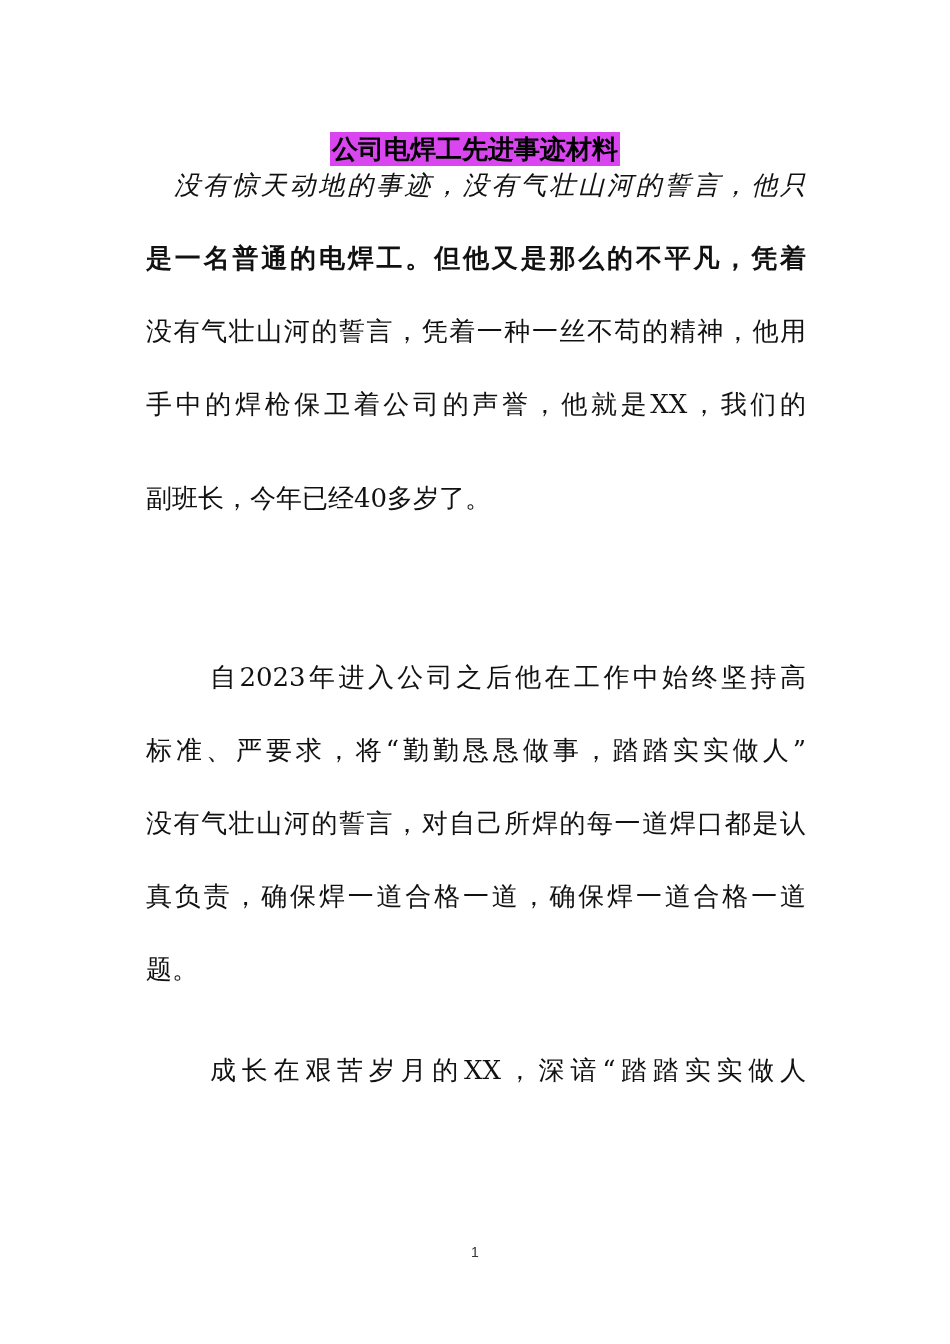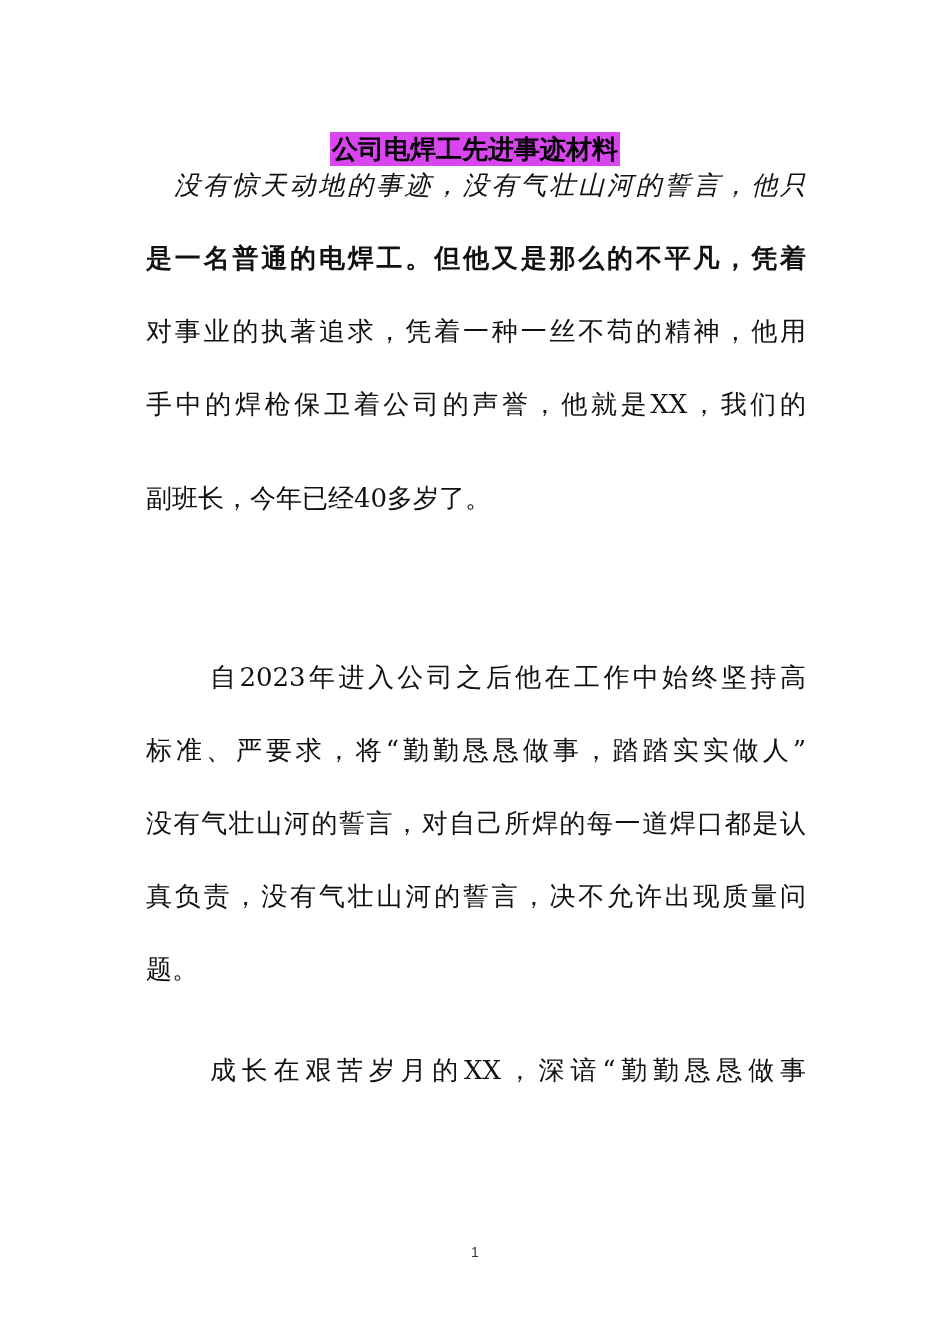--- a/index.html
+++ b/index.html
@@ -18,25 +18,25 @@
 </style>
 </head>
 <body>
 
 <div class="title-wrap">
   <span class="title">公司电焊工先进事迹材料</span>
 </div>
 
 <div class="line indent1" style="top:168px;">没有惊天动地的事迹，没有气壮山河的誓言，他只</div>
 <div class="line" style="top:241px;font-weight:bold;">是一名普通的电焊工。但他又是那么的不平凡，凭着</div>
-<div class="line" style="top:314px;">对事业的执著追求，凭着一种一丝不苟的精神，他用</div>
+<div class="line" style="top:314px;">没有气壮山河的誓言，凭着一种一丝不苟的精神，他用</div>
 <div class="line" style="top:387px;">手中的焊枪保卫着公司的声誉，他就是XX，我们的</div>
 <div class="line last" style="top:481px;">副班长，今年已经40多岁了。</div>
 
 <div class="line indent" style="top:660px;">自2023年进入公司之后他在工作中始终坚持高</div>
 <div class="line" style="top:733px;">标准、严要求，将“勤勤恳恳做事，踏踏实实做人”</div>
 <div class="line" style="top:806px;">没有气壮山河的誓言，对自己所焊的每一道焊口都是认</div>
-<div class="line" style="top:879px;">真负责，没有气壮山河的誓言，决不允许出现质量问</div>
+<div class="line" style="top:879px;">真负责，确保焊一道合格一道，确保焊一道合格一道</div>
 <div class="line last" style="top:952px;">题。</div>
 
-<div class="line indent" style="top:1053px;">成长在艰苦岁月的XX，深谙“勤勤恳恳做事</div>
+<div class="line indent" style="top:1053px;">成长在艰苦岁月的XX，深谙“踏踏实实做人</div>
 
 <div class="page-number">1</div>
 
 </body></html>

